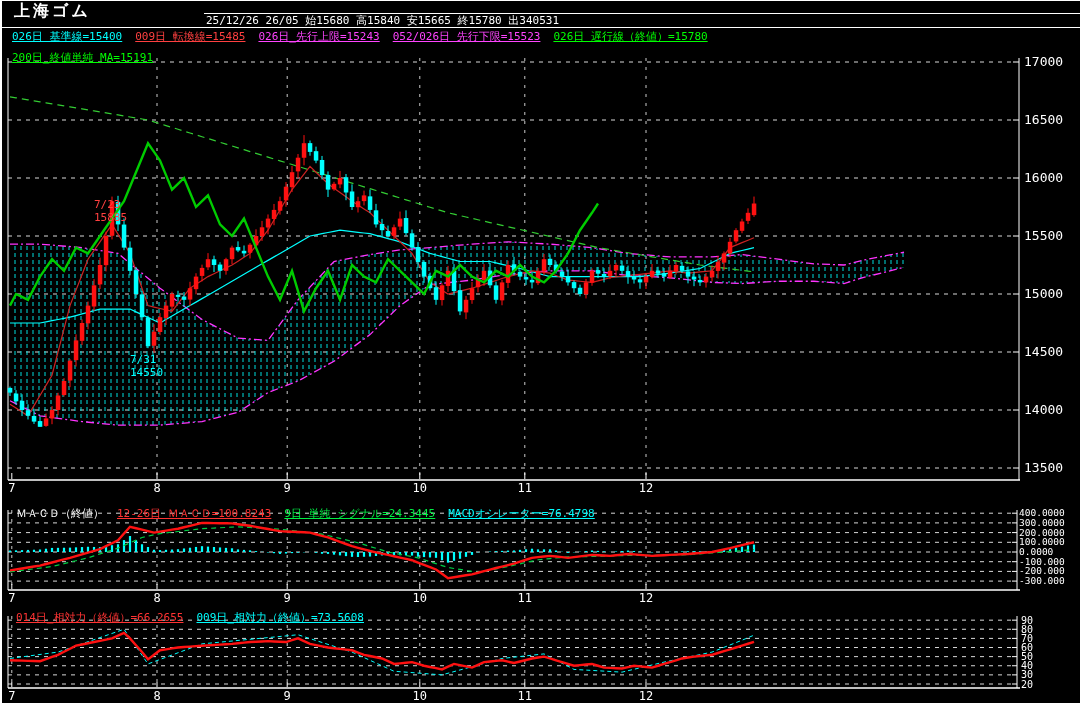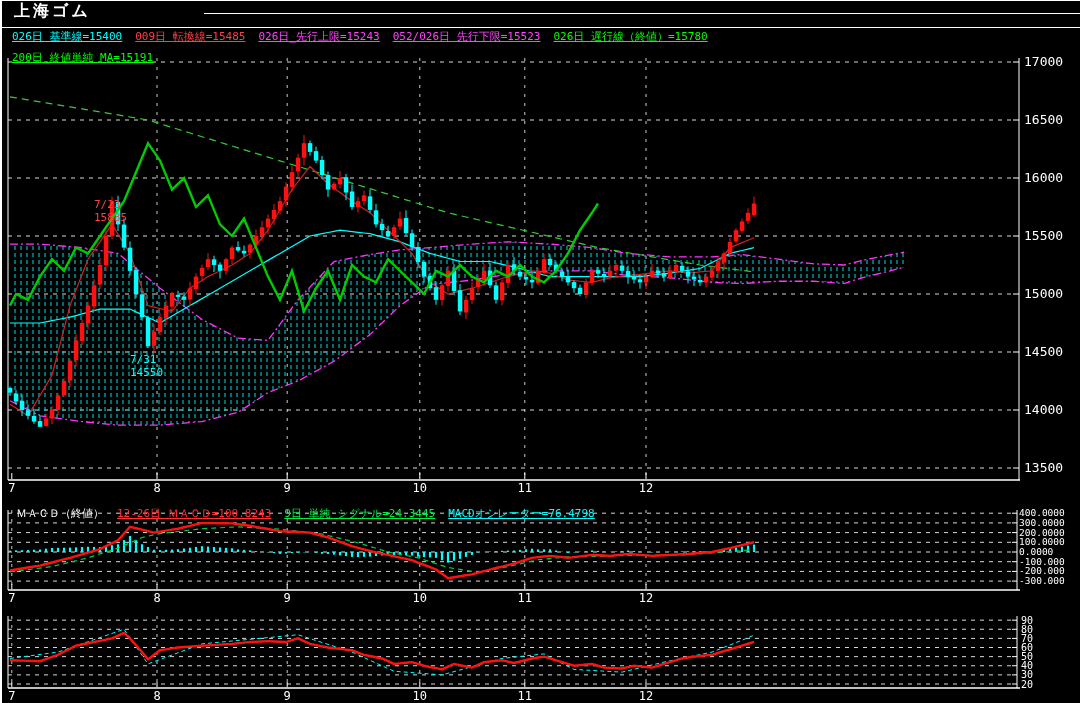--- a/index.html
+++ b/index.html
@@ -566,26 +566,30 @@
         <polyline points="10,660.288 16,660.4704 22,660.6528 28,660.8352 34,661.0176 40,661.2 46,659.072 52,656.944 58,654.816 64,651.776 70,648.736 76,645.696 82,644.48 88,643.264 94,642.048 100,640.832 106,639.616 112,638.4 118,635.664 124,632.928 130,638.4 136,645.24 142,652.08 148,659.376 154,654.816 160,650.256 166,649.344 172,648.432 178,647.52 184,647.064 190,646.608 196,646.152 202,645.696 208,645.3312 214,644.9664 220,644.6016 226,644.2368 232,643.872 238,643.264 244,642.656 250,642.048 256,641.744 262,641.4399999999999 268,641.136 274,641.4399999999999 280,641.744 286,642.048 292,640.224 298,638.4 304,641.136 310,643.872 316,645.088 322,646.304 328,647.52 334,648.204 340,648.888 346,649.572 352,650.256 358,652.536 364,654.816 370,656.032 376,657.248 382,658.4639999999999 388,661.2 394,663.936 400,663.328 406,662.72 412,662.112 418,663.936 424,665.76 430,666.976 436,668.192 442,669.408 448,666.672 454,663.936 460,665.152 466,666.368 472,667.584 478,664.848 484,662.112 490,661.504 496,660.896 502,660.288 508,661.656 514,663.024 520,661.504 526,659.984 532,658.4639999999999 538,657.552 544,656.64 550,658.4639999999999 556,660.288 562,662.112 568,663.936 574,665.76 580,665.152 586,664.544 592,663.936 598,665.76 604,667.584 610,667.888 616,668.192 622,668.496 628,667.128 634,665.76 640,666.368 646,666.976 652,667.584 658,665.76 664,663.936 670,662.112 676,660.288 682,658.4639999999999 688,657.552 694,656.64 700,656.032 706,655.424 712,654.816 718,652.992 724,651.168 730,649.344 736,647.52 742,645.696 748,643.74888 754,641.8017600000001" fill="none" stroke="#ff1111" stroke-width="2.4"></polyline>
       </g>
     </svg>
 
   <div class="rule" style="top:0;left:0;width:1080px;"></div>
   <div class="rule" style="top:13px;left:204px;width:876px;"></div>
   <div class="rule" style="top:27px;left:0;width:1080px;"></div>
   <div class="vrule" style="left:0;top:0;height:703px;"></div>
 
   <div class="t title">上海ゴム</div>
+  <div class="t header2">25/12/26 26/05 始15680 高15840 安15665 終15780 出340531</div>
 
   <div class="legend lg1">
     <span style="color: rgb(0, 255, 255); text-decoration-color: rgb(0, 255, 255);">026日 基準線=15400</span><span style="color: rgb(255, 64, 64); text-decoration-color: rgb(255, 64, 64);">009日 転換線=15485</span><span style="color: rgb(255, 68, 255); text-decoration-color: rgb(255, 68, 255);">026日_先行上限=15243</span><span style="color: rgb(255, 68, 255); text-decoration-color: rgb(255, 68, 255);">052/026日 先行下限=15523</span><span style="color: rgb(0, 255, 0); text-decoration-color: rgb(0, 255, 0);">026日 遅行線（終値）=15780</span>
   </div>
   <div class="legend lg2">
     <span style="color: rgb(0, 255, 0); text-decoration-color: rgb(0, 255, 0);">200日_終値単純 MA=15191</span>
   </div>
 
   <div class="legend lgm">
     <span class="nounder" style="color: rgb(255, 255, 255); text-decoration-color: rgb(255, 255, 255);">ＭＡＣＤ（終値）</span><span style="color: rgb(255, 51, 51); text-decoration-color: rgb(255, 51, 51);">12-26日 ＭＡＣＤ=100.8243</span><span style="color: rgb(0, 238, 68); text-decoration-color: rgb(0, 238, 68);">9日 単純 シグナル=24.3445</span><span style="color: rgb(0, 255, 255); text-decoration-color: rgb(0, 255, 255);">MACDオシレーター=76.4798</span>
   </div>
 
+  <div class="legend lgr">
+    <span style="color: rgb(255, 51, 51); text-decoration-color: rgb(255, 51, 51);">014日_相対力（終値）=66.2655</span><span style="color: rgb(0, 255, 255); text-decoration-color: rgb(0, 255, 255);">009日_相対力（終値）=73.5608</span>
+  </div>
 
 </div>
 
 </body></html>

